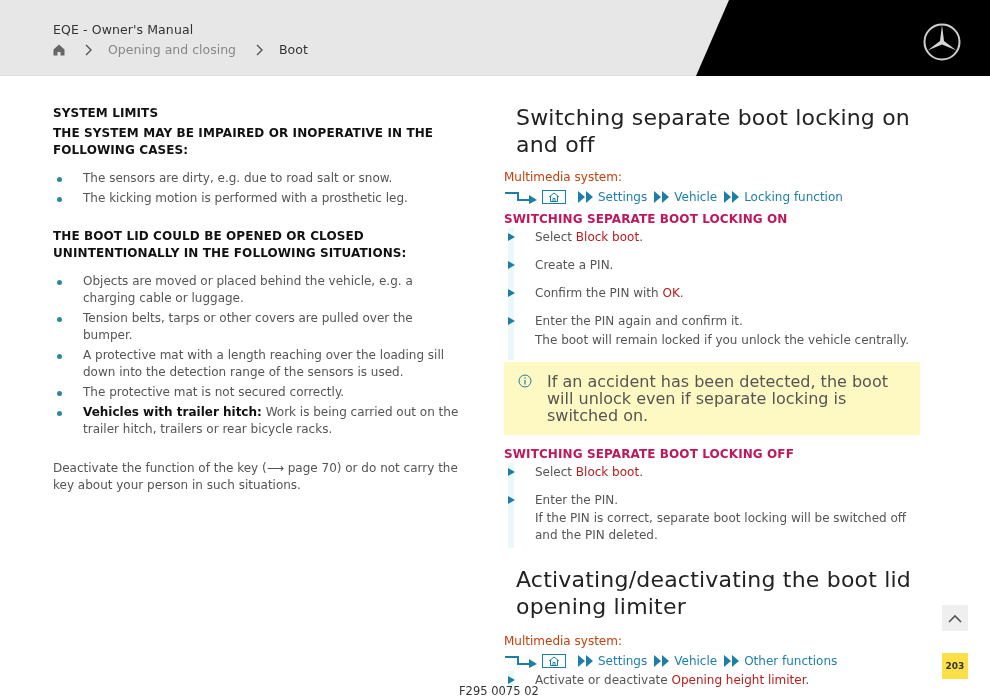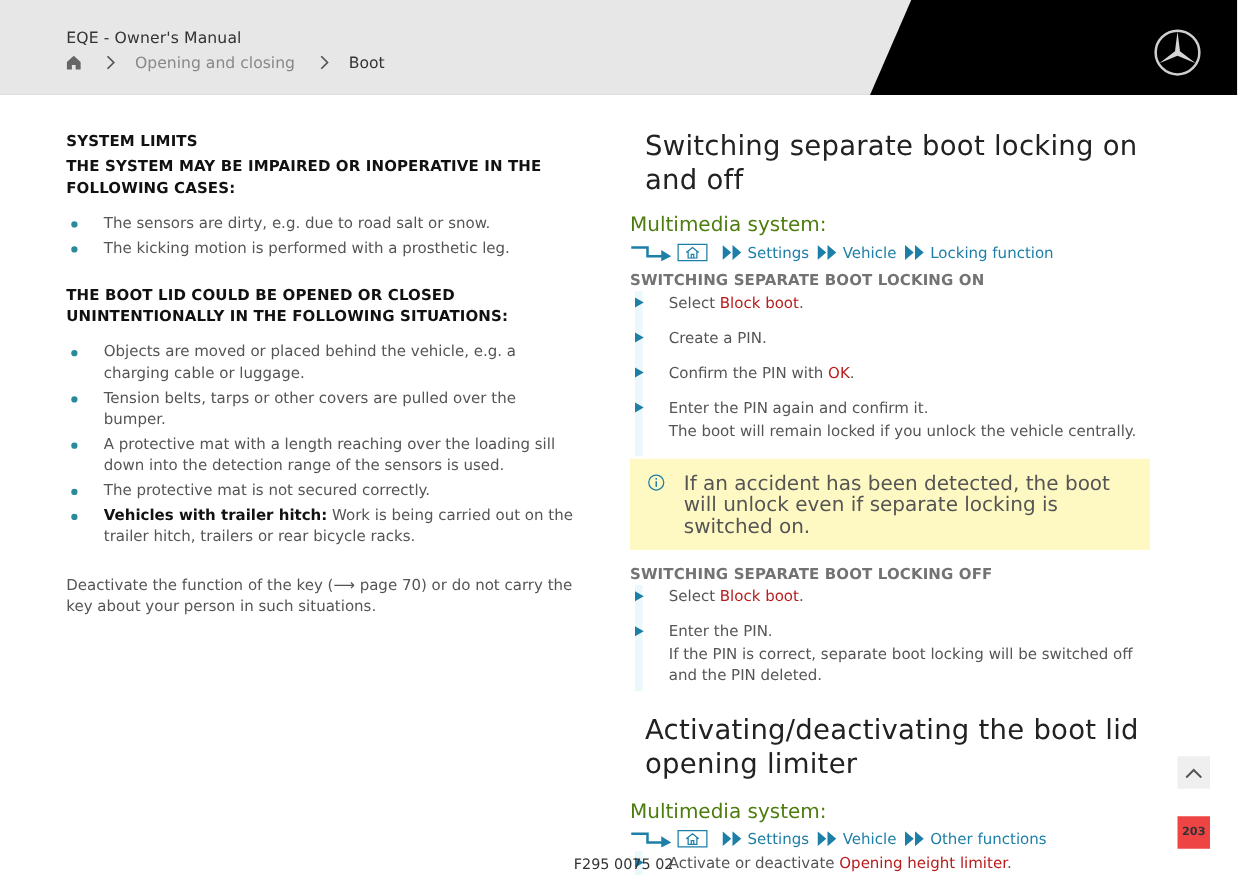--- a/index.html
+++ b/index.html
@@ -23,40 +23,40 @@
   .h-sm.first { margin-bottom: 3px; }
   .bullets { list-style: none; margin-top: 11px; }
   .bullets li { position: relative; padding-left: 30px; font-size: 12px; line-height: 17px; color: #555; margin-bottom: 3px; }
   .bullets li::before { content: ""; position: absolute; left: 4px; top: 7px; width: 5px; height: 5px; border-radius: 50%; background: #2a8a9a; }
   .bullets b { color: #111; }
   .para { font-size: 12px; line-height: 17px; color: #555; }
 
   
   .right { position: absolute; left: 504px; top: 104px; width: 416px; }
   .h-lg { font-size: 22px; font-weight: normal; color: #222; line-height: 27px; letter-spacing: 0.2px; margin-left: 12px; }
-  .mm-label { font-size: 16px; color: #4d7c0f; margin-top: 12px; }
+  .mm-label { font-size: 12px; color: #c2410c; margin-top: 12px; }
   .navpath { display: flex; align-items: center; margin-top: 4px; font-size: 12px; color: #1d7fa8; height: 18px; }
   .navpath .arr-hook { width: 34px; height: 14px; }
   .navpath .home-box { width: 24px; height: 14px; border: 1px solid #1d7fa8; margin-left: 4px; margin-right: 8px; display: flex; align-items: center; justify-content: center; }
   .navpath .dbl { width: 16px; height: 12px; margin-right: 4px; margin-left: 4px; }
   .navpath span.lbl { margin-right: 3px; }
-  .h-steps { font-weight: bold; font-size: 12px; color: #737373; margin-top: 6px; letter-spacing: 0.1px; }
+  .h-steps { font-weight: bold; font-size: 12px; color: #be185d; margin-top: 6px; letter-spacing: 0.1px; }
   .steps { list-style: none; position: relative; margin-top: 2px; }
   .steps::before { content: ""; position: absolute; left: 4px; top: 0; bottom: 0; width: 6px; background: #eaf8fc; }
   .steps li { position: relative; padding-left: 31px; font-size: 12px; line-height: 19px; color: #555; padding-bottom: 9px; }
   .steps li::before { content: ""; position: absolute; left: 4px; top: 5px; border-left: 7px solid #1d7fa8; border-top: 4px solid transparent; border-bottom: 4px solid transparent; }
   .steps .sub { display: block; }
   .lnk { color: #b91c1c; }
   .note { background: #fef9c3; padding: 11px 15px 11px 43px; position: relative; font-size: 16px; line-height: 17px; color: #555; margin-top: 2px; }
   .note .info { position: absolute; left: 14px; top: 12px; width: 14px; height: 14px; }
 
   
   .footer-code { position: absolute; left: 459px; top: 684px; font-size: 11.5px; color: #333; }
   .btn-top { position: absolute; left: 942px; top: 605px; width: 26px; height: 26px; background: #efefef; display: flex; align-items: center; justify-content: center; }
-  .btn-page { position: absolute; left: 942px; top: 653px; width: 26px; height: 26px; background: #ef4444; font-size: 9px; color: #333; display: flex; align-items: center; justify-content: center; font-weight: bold; }
+  .btn-page { position: absolute; left: 942px; top: 653px; width: 26px; height: 26px; background: #fde047; font-size: 9px; color: #333; display: flex; align-items: center; justify-content: center; font-weight: bold; }
 </style>
 </head>
 <body>
 
 <div class="header">
   <div class="title">EQE - Owner's Manual</div>
   <div class="breadcrumb">
     <svg class="bc-home" viewBox="0 0 12 12">
         <path d="M6 0.5 L11.5 5.5 L11.5 11.5 L7.5 11.5 L7.5 8 L4.5 8 L4.5 11.5 L0.5 11.5 L0.5 5.5 Z" fill="#666"></path>
       </svg>

